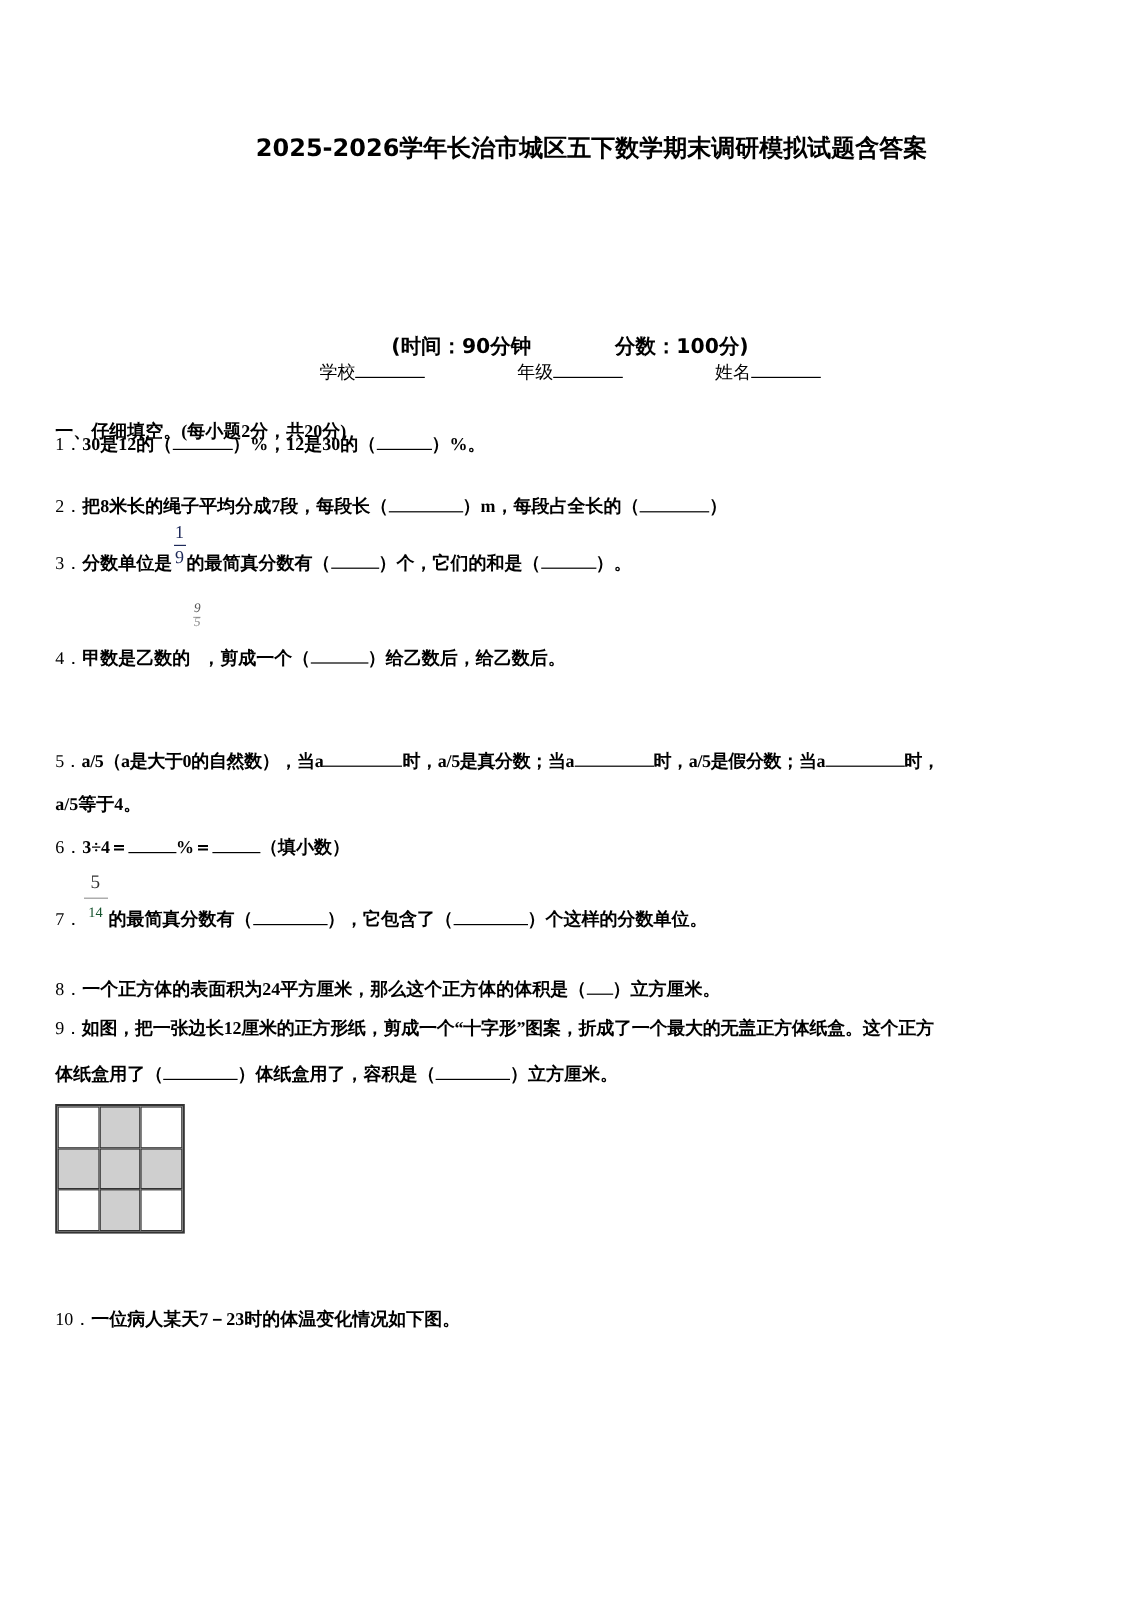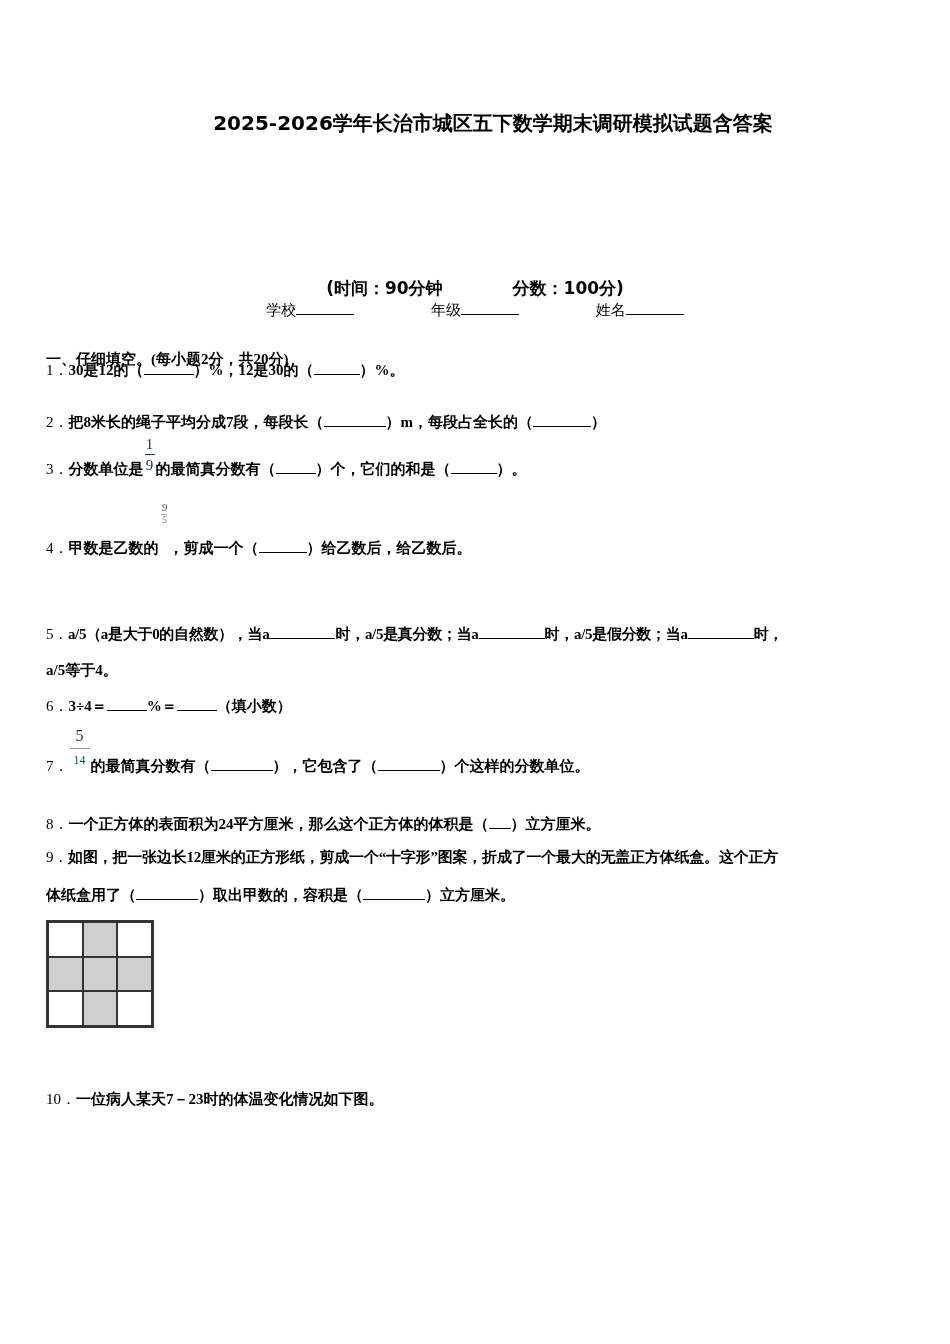--- a/index.html
+++ b/index.html
@@ -84,21 +84,21 @@
 </div>
 
 <div class="q" style="top:814px">
   <span class="num">8．</span><span>一个正方体的表面积为24平方厘米，那么这个正方体的体积是（</span><span class="blank" style="width:22px"></span><span>）立方厘米。</span>
 </div>
 
 <div class="q" style="top:848px; letter-spacing:-0.2px">
   <span class="num">9．</span><span>如图，把一张边长12厘米的正方形纸，剪成一个“十字形”图案，折成了一个最大的无盖正方体纸盒。这个正方</span>
 </div>
 <div class="q" style="top:885px">
-  <span>体纸盒用了（</span><span class="blank" style="width:62px"></span><span>）取出甲数的，容积是（</span><span class="blank" style="width:62px"></span><span>）立方厘米。</span>
+  <span>体纸盒用了（</span><span class="blank" style="width:62px"></span><span>）体纸盒用了，容积是（</span><span class="blank" style="width:62px"></span><span>）立方厘米。</span>
 </div>
 
 <div class="cross">
   <div class="cell blank-cell"></div>
   <div class="cell shaded"></div>
   <div class="cell blank-cell"></div>
   <div class="cell shaded"></div>
   <div class="cell shaded"></div>
   <div class="cell shaded"></div>
   <div class="cell blank-cell"></div>

